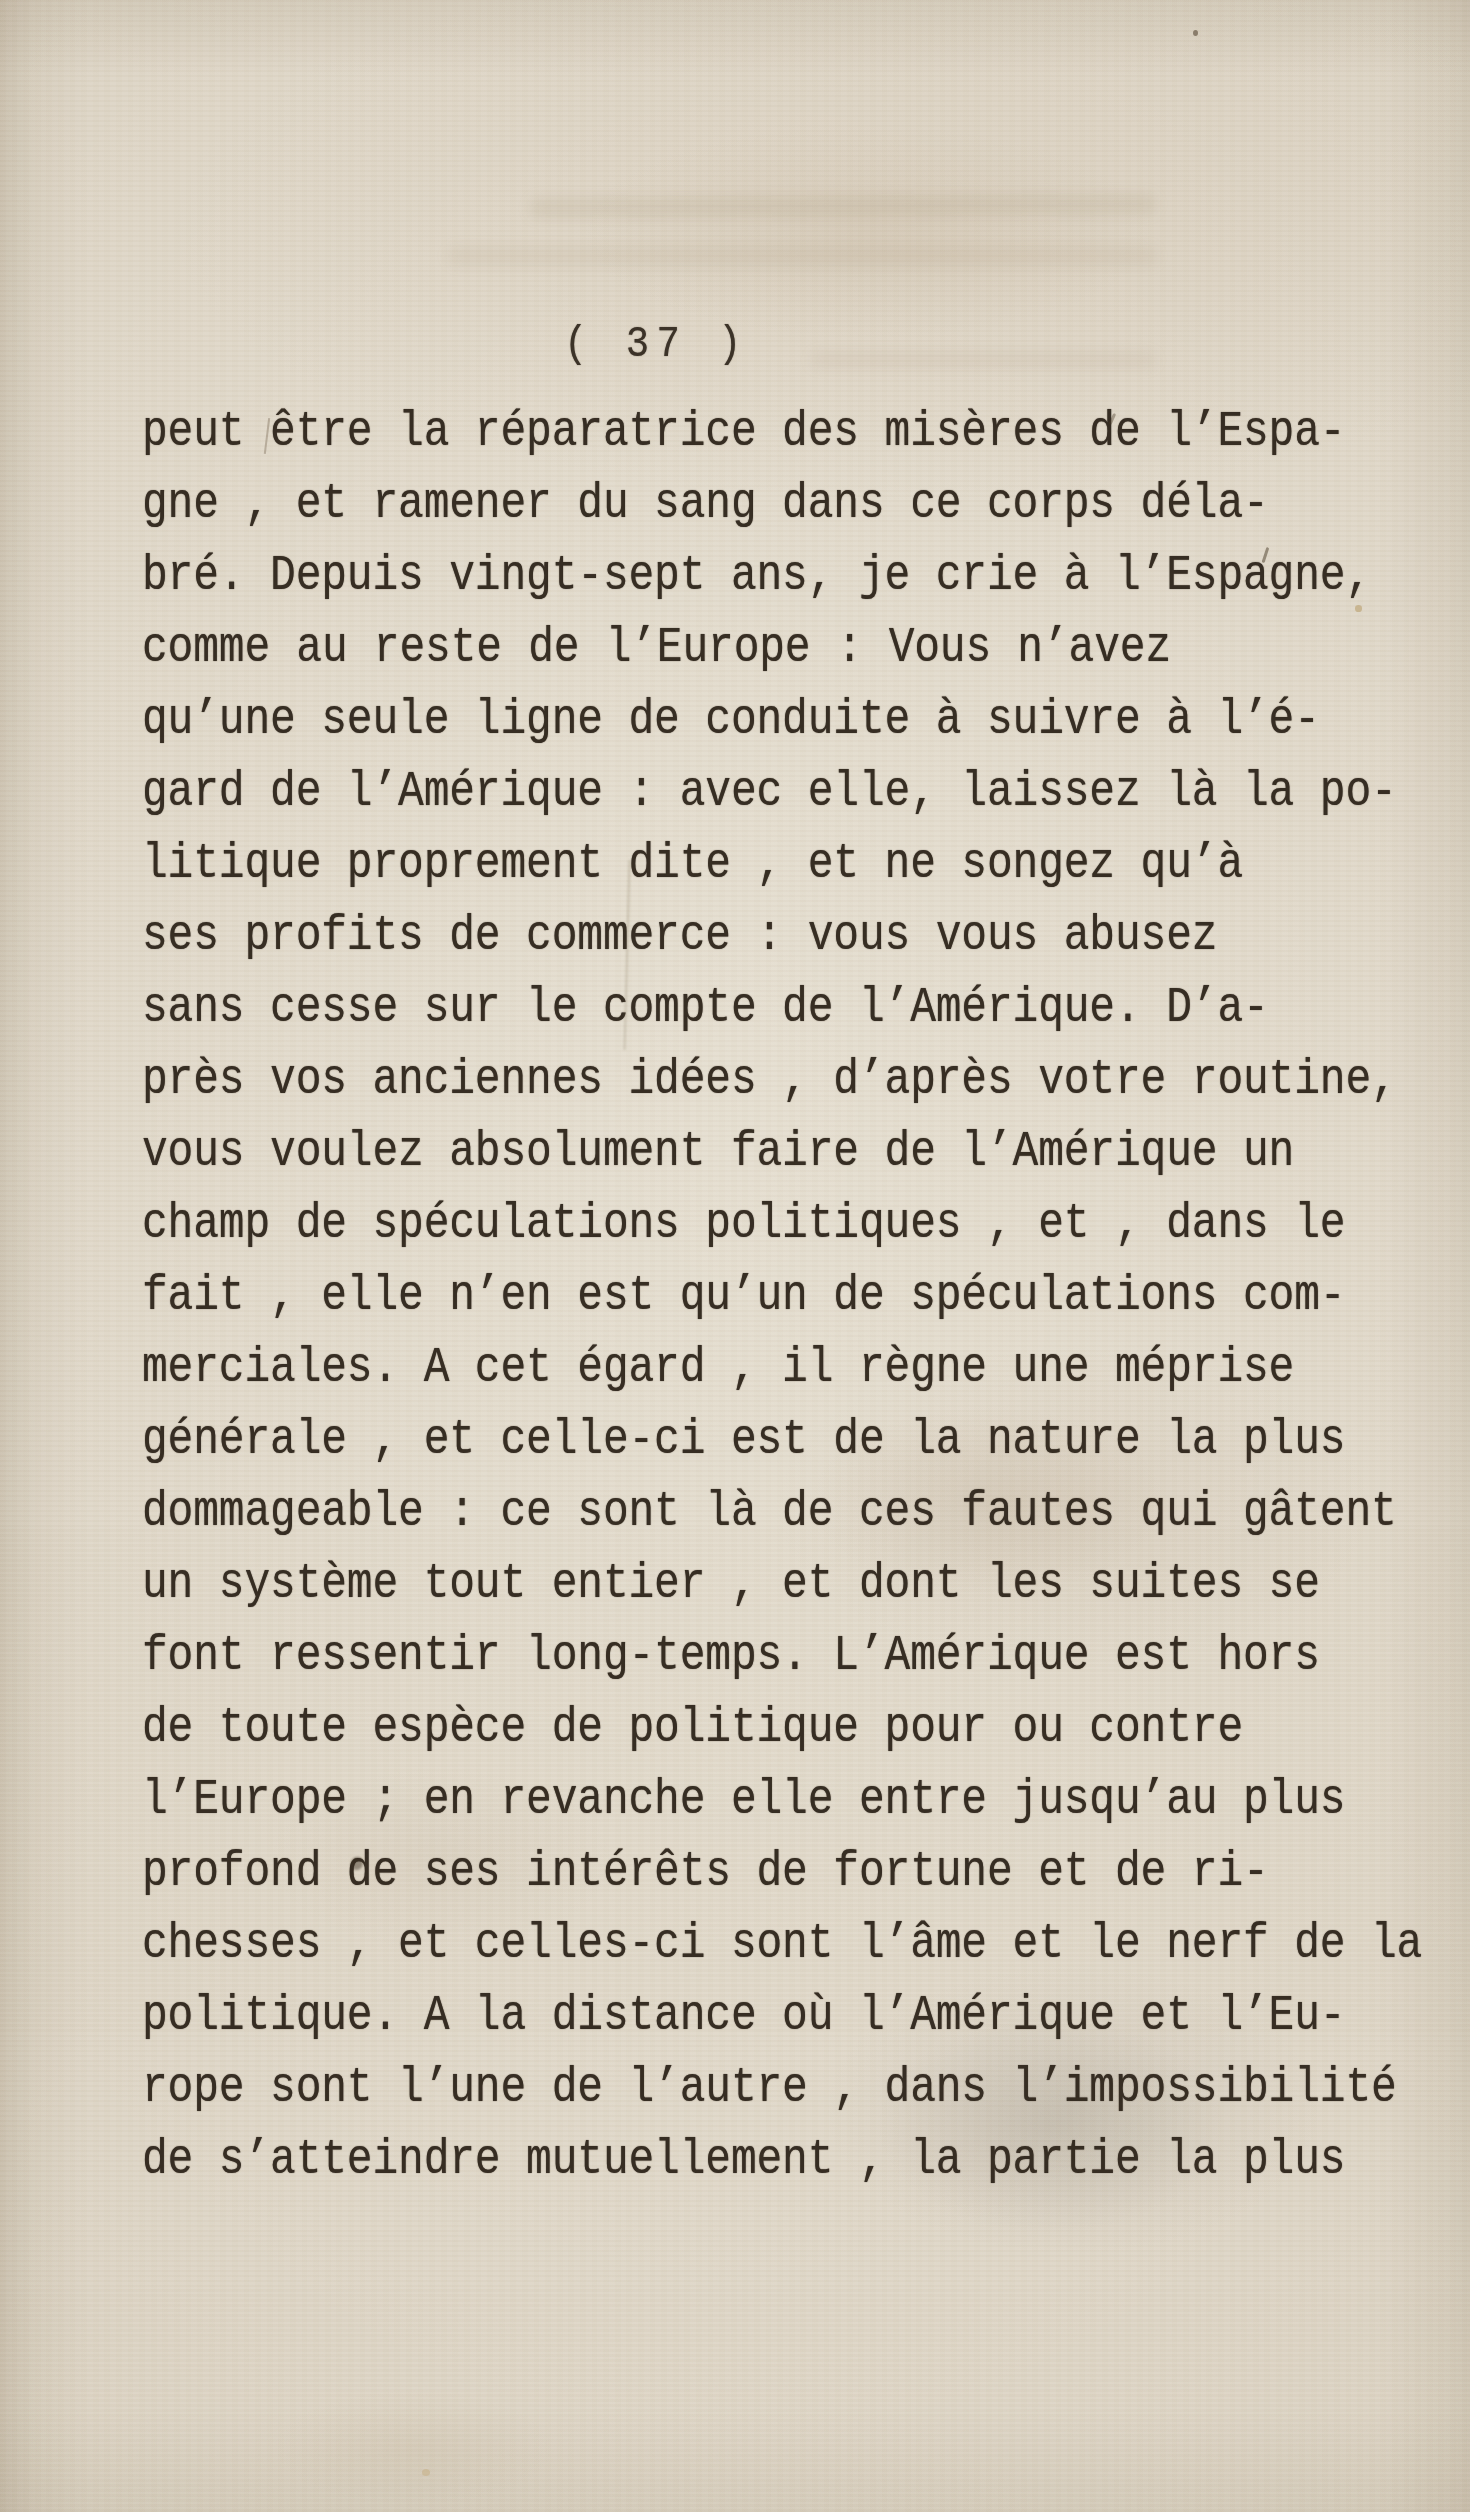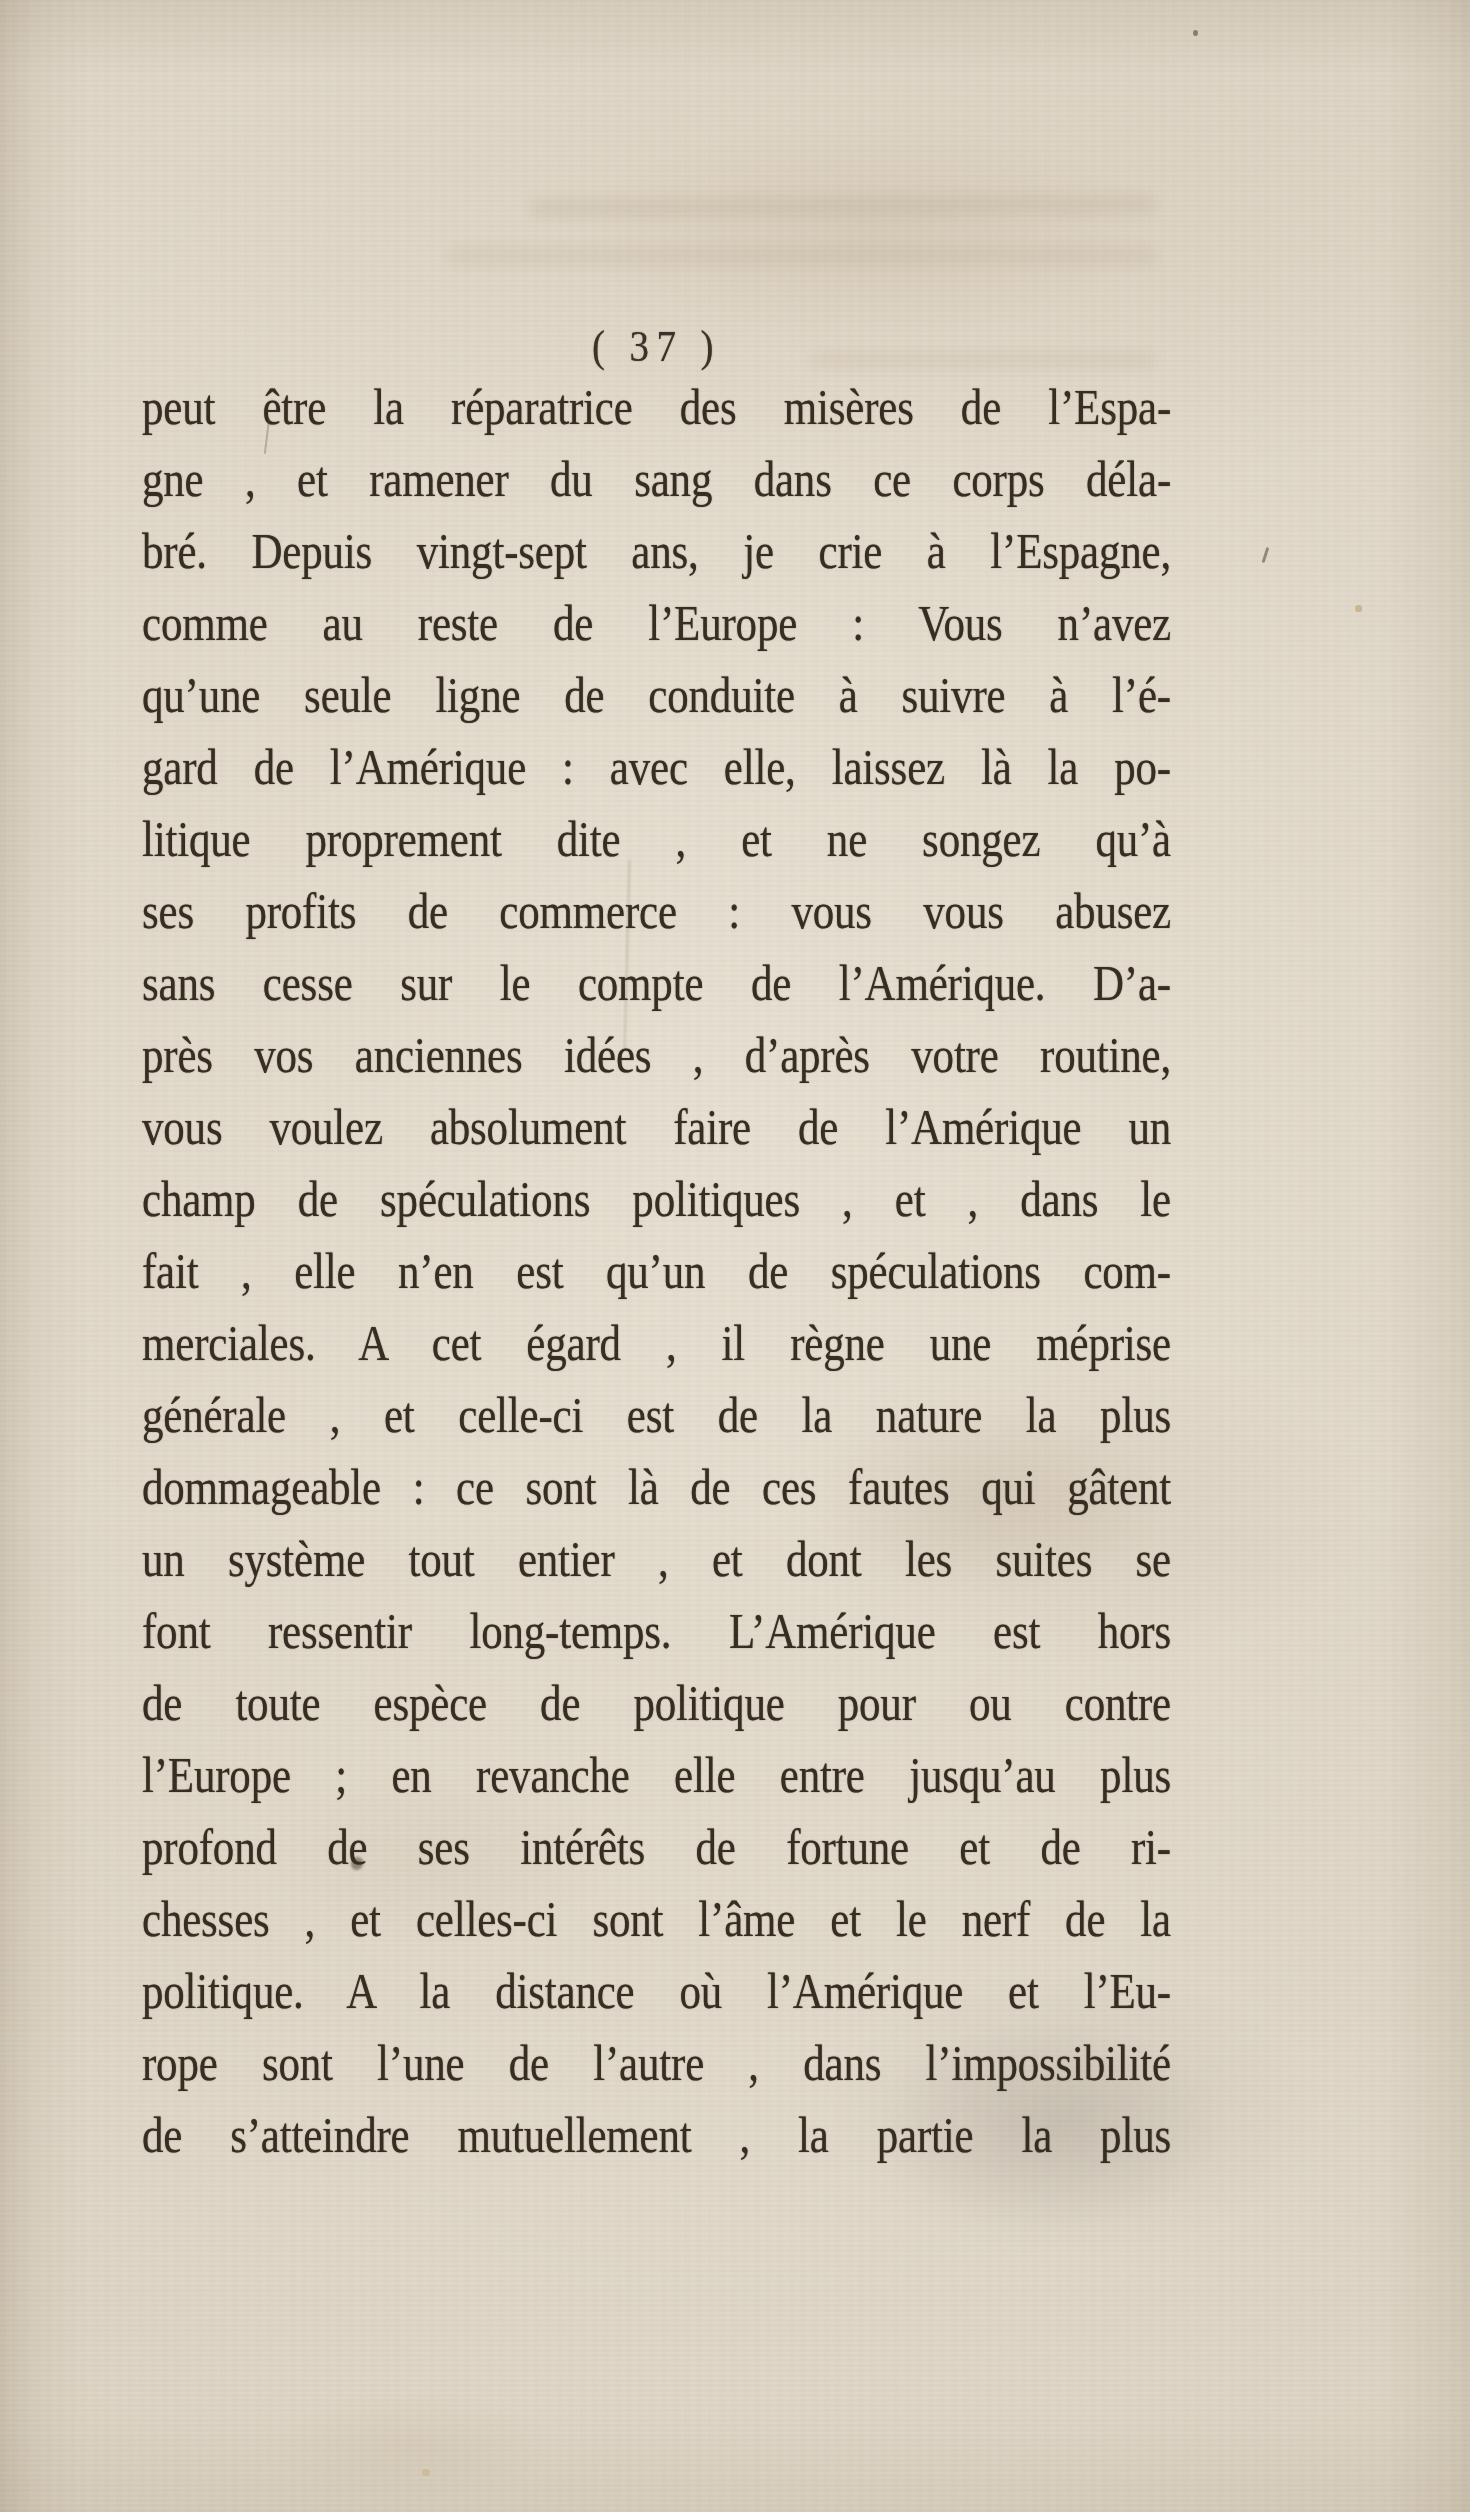--- a/index.html
+++ b/index.html
@@ -17,21 +17,21 @@
     height: 2512px;
     background-color: var(--paper, #d8cfbe);
     background-image:
       radial-gradient(1158px 430px at 62% 9%, rgba(168,142,108,0.10), transparent 65%),
       radial-gradient(430px 232px at 73% 60%, rgba(150,125,95,0.10), transparent 70%),
       radial-gradient(356px 207px at 73% 84%, rgba(122,114,106,0.13), transparent 70%),
       radial-gradient(248px 132px at 30% 74%, rgba(150,128,98,0.08), transparent 70%),
       radial-gradient(1902px 2729px at 50% 44%, rgba(255,252,244,0.32), transparent 76%),
       linear-gradient(90deg, rgba(120,100,72,0.22) 0%, rgba(120,100,72,0.07) 2.5%, rgba(120,100,72,0) 6%, rgba(120,100,72,0) 94%, rgba(120,100,72,0.09) 98.5%, rgba(120,100,72,0.16) 100%),
       linear-gradient(180deg, rgba(120,100,72,0.13) 0%, rgba(120,100,72,0) 3%, rgba(120,100,72,0) 96%, rgba(120,100,72,0.10) 100%);
-    font-family: Liberation Serif, serif;
+    font-family: Liberation Mono, monospace;
     color: var(--ink, #30271d);
   }
 
   
   .page::before {
     content: "";
     position: absolute;
     inset: 0;
     background:
       repeating-linear-gradient(0deg, rgba(190,175,150,0.055) 0 2.5px, rgba(255,255,255,0.05) 2.5px 5px),
@@ -59,21 +59,21 @@
     transform: scaleY(1.14);
     transform-origin: 50% 50%;
     text-shadow: 0 0 1.1px rgba(44,34,23,0.7);
     opacity: 0.93;
     z-index: 3;
   }
 
   .text-block {
     position: absolute;
     left: 142px;
-    top: 372px;
+    top: 396px;
     width: 1029px;
     z-index: 3;
   }
 
   .line {
     margin: 0;
     height: 72px;
     line-height: 72px;
     font-size: 43px;
     letter-spacing: -0.2px;

